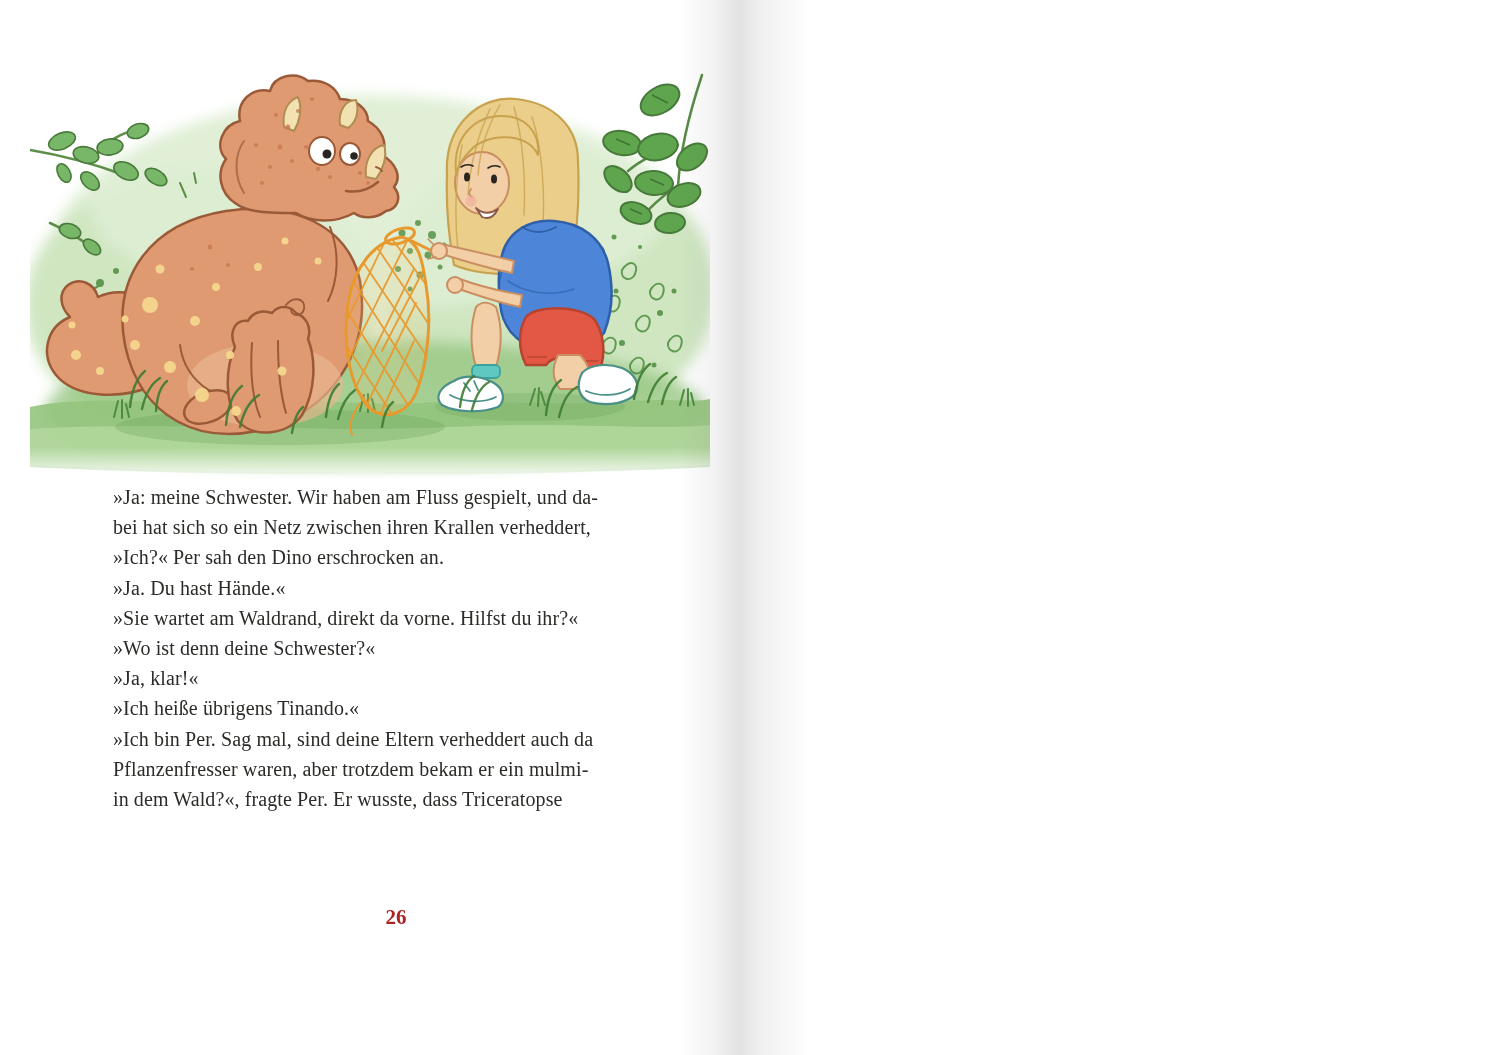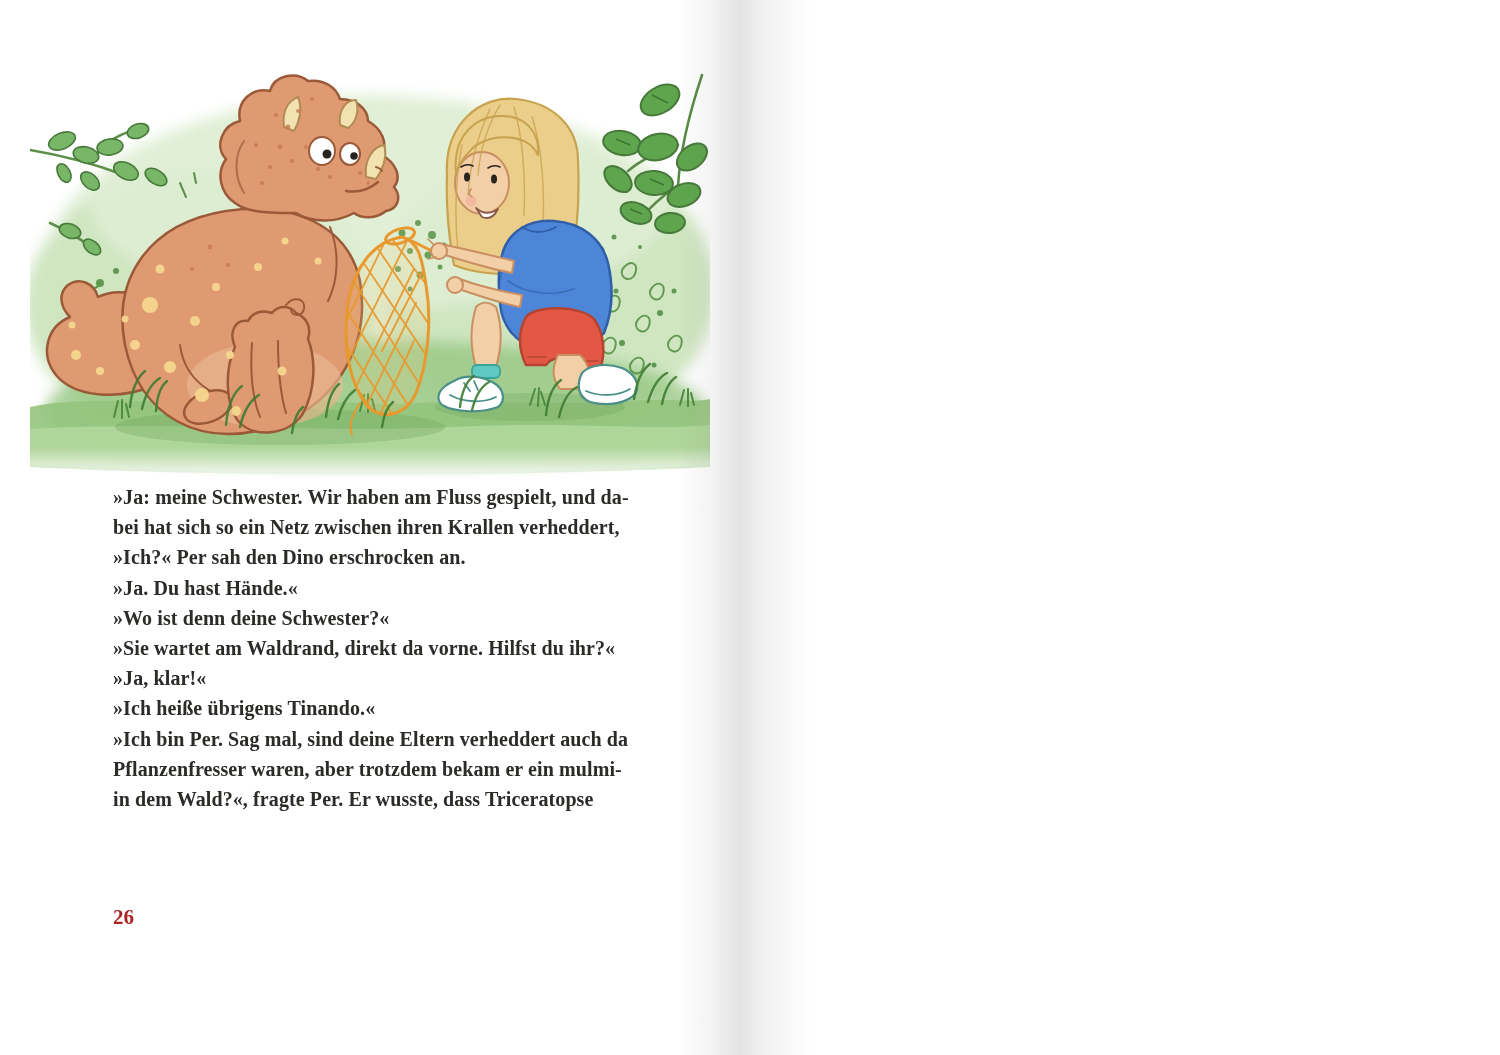--- a/index.html
+++ b/index.html
@@ -9,24 +9,24 @@
     font-family:"Liberation Serif","DejaVu Serif",serif;
   }
   .page{position:absolute;top:0;height:100%;}
   .page.left{left:0;width:750px;}
   .page.right{left:750px;width:750px;}
   .illustration{position:absolute;left:30px;top:55px;width:680px;height:425px;}
   .textblock{position:absolute;width:566px;}
   .textblock.tb-left{left:113px;top:482px;}
   .line{
     height:30.2px;line-height:30.2px;font-size:20px;white-space:nowrap;
-    color:var(--c-text,#2d2b28);letter-spacing:0.1px;font-weight:bold;
+    color:var(--c-text,#2d2b28);letter-spacing:0.1px;
   }
   .pagenum{
-    position:absolute;width:566px;text-align:left;top:902px;
+    position:absolute;width:566px;text-align:center;top:902px;
     font-size:21px;line-height:30px;font-weight:700;
     color:var(--c-page_number,#ab2424);
   }
   .pagenum.pn-left{left:113px;}
   .gutter{
     position:absolute;top:0;left:678px;width:134px;height:100%;z-index:5;pointer-events:none;
     background:linear-gradient(90deg,
       rgba(90,90,90,0) 0%,
       rgba(90,90,90,0.07) 25%,
       rgba(80,80,80,0.16) 46%,
@@ -314,22 +314,22 @@
       </g>
 
       <rect x="0" y="392" width="680" height="33" fill="url(#fadeWhite)"></rect>
     </svg>
 
     <div class="textblock tb-left">
         <div class="line">»Ja: meine Schwester. Wir haben am Fluss gespielt, und da-</div>
         <div class="line">bei hat sich so ein Netz zwischen ihren Krallen verheddert,</div>
         <div class="line">»Ich?« Per sah den Dino erschrocken an.</div>
         <div class="line">»Ja. Du hast Hände.«</div>
+        <div class="line">»Sie wartet am Waldrand, direkt da vorne. Hilfst du ihr?«</div>
         <div class="line">»Wo ist denn deine Schwester?«</div>
-        <div class="line">»Sie wartet am Waldrand, direkt da vorne. Hilfst du ihr?«</div>
         <div class="line">»Ja, klar!«</div>
         <div class="line">»Ich heiße übrigens Tinando.«</div>
         <div class="line">»Ich bin Per. Sag mal, sind deine Eltern verheddert auch da</div>
         <div class="line">Pflanzenfresser waren, aber trotzdem bekam er ein mulmi-</div>
         <div class="line">in dem Wald?«, fragte Per. Er wusste, dass Triceratopse</div>
       </div>
     <div class="pagenum pn-left">26</div>
   </div>
 
   <div class="page right">

